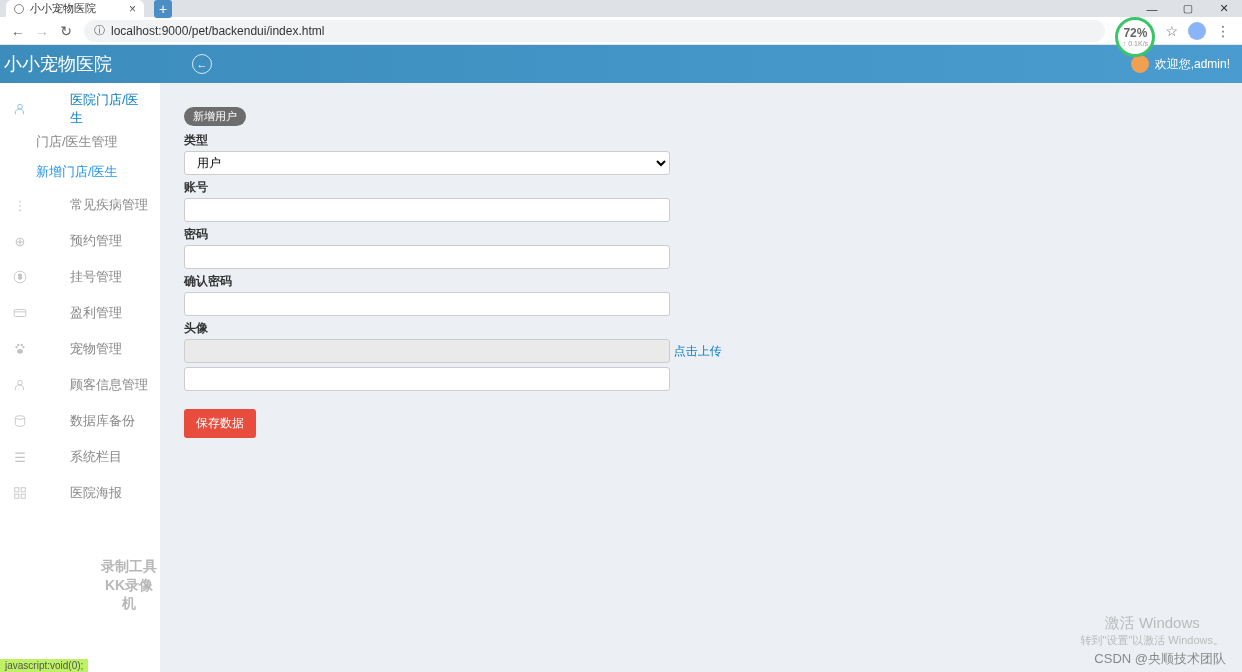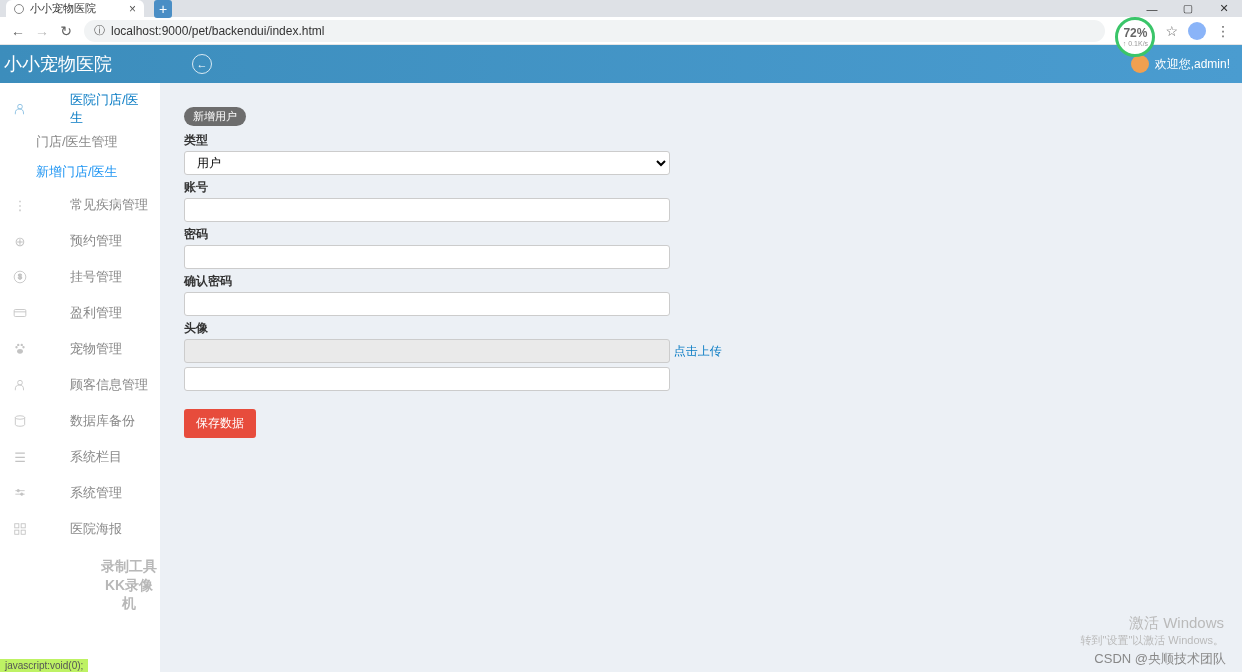--- a/index.html
+++ b/index.html
@@ -51,21 +51,21 @@
     .form-row { margin-bottom: 4px; }
     .form-label { font-size: 12px; color: #333; margin-bottom: 2px; display: block; font-weight: bold; }
     .form-control { width: 486px; height: 24px; border: 1px solid #ccc; border-radius: 3px; padding: 0 8px; font-size: 12px; background: #fff; }
     .form-control[readonly] { background: #eaeaea; }
     select.form-control { height: 24px; }
     .upload-link { font-size: 12px; color: #0a7cc4; cursor: pointer; }
     
     .btn-save { margin-top: 14px; display: inline-block; padding: 6px 12px; background: #e74c3c; color: #fff; font-size: 12px; border-radius: 3px; border: none; cursor: pointer; }
     
     .recorder-wm { position: absolute; bottom: 60px; left: 98px; font-size: 14px; color: #b8b8b8; text-align: center; line-height: 1.3; font-weight: bold; text-shadow: 1px 1px 0 #fff, -1px -1px 0 #fff, 1px -1px 0 #fff, -1px 1px 0 #fff; }
-    .activate-win { position: absolute; right: 18px; bottom: 24px; text-align: right; color: #bababa; }
+    .activate-win { position: absolute; right: 18px; bottom: 24px; text-align: center; color: #bababa; }
     .activate-win .t1 { font-size: 15px; }
     .activate-win .t2 { font-size: 11px; }
     .csdn-wm { position: absolute; right: 16px; bottom: 4px; font-size: 13px; color: #888; }
     .status-bar { position: absolute; left: 0; bottom: 0; background: #bef264; font-size: 10px; padding: 1px 5px; color: #555; }
   </style>
 </head>
 <body>
 
 <div class="browser-chrome">
   <div class="tab-strip">
@@ -181,31 +181,20 @@
       </span>
       <span>数据库备份</span>
     </div>
     <div class="nav-item">
       <span class="icon">☰</span>
       <span>系统栏目</span>
     </div>
     <div class="nav-item">
       <span class="icon">
         <svg width="14" height="14" viewBox="0 0 24 24" fill="none" stroke="currentColor" stroke-width="1.5">
-            <line x1="4" y1="8" x2="20" y2="8"></line>
-            <line x1="4" y1="14" x2="20" y2="14"></line>
-            <circle cx="9" cy="8" r="2" fill="currentColor"></circle>
-            <circle cx="15" cy="14" r="2" fill="currentColor"></circle>
-          </svg>
-      </span>
-      <span>系统管理</span>
-    </div>
-    <div class="nav-item">
-      <span class="icon">
-        <svg width="14" height="14" viewBox="0 0 24 24" fill="none" stroke="currentColor" stroke-width="1.5">
             <rect x="3" y="3" width="7" height="7"></rect>
             <rect x="14" y="3" width="7" height="7"></rect>
             <rect x="3" y="14" width="7" height="7"></rect>
             <rect x="14" y="14" width="7" height="7"></rect>
           </svg>
       </span>
       <span>医院海报</span>
     </div>
 
     <div class="recorder-wm">

